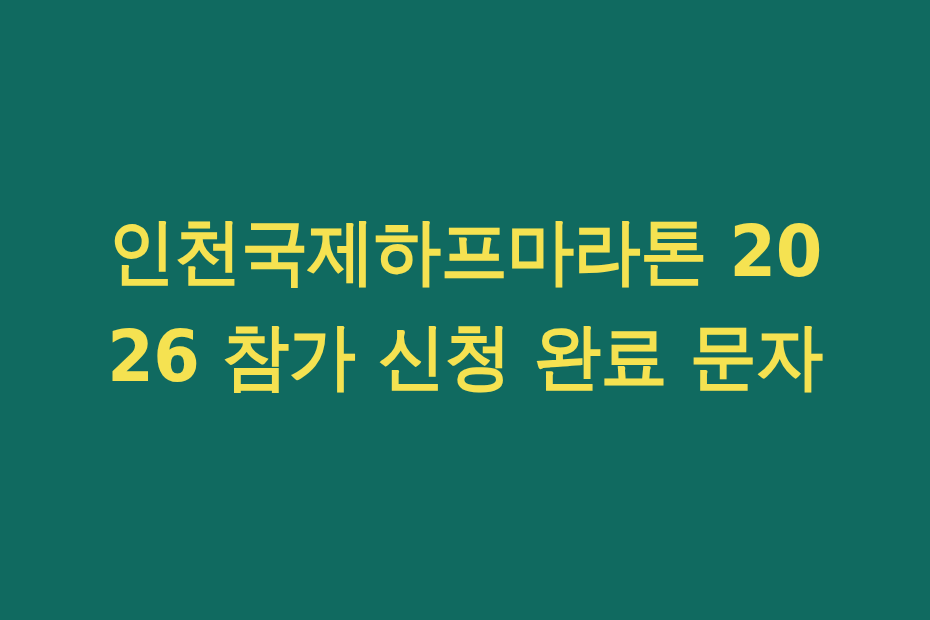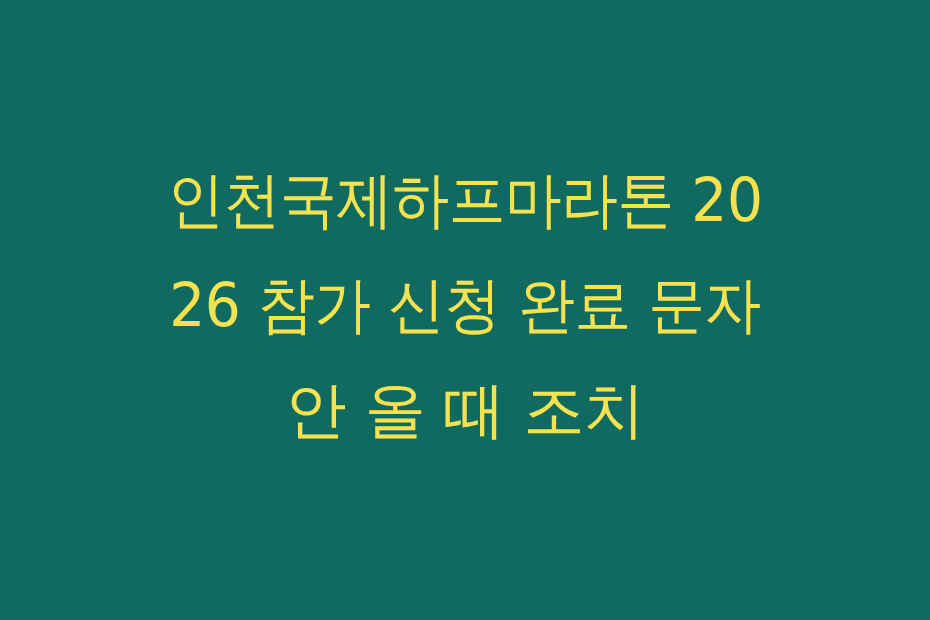--- a/index.html
+++ b/index.html
@@ -24,22 +24,22 @@
     align-items: center;
     justify-content: center;
     
   }
 
   #headline {
     width: 860px;
     margin: 16px;
     padding: 0;
     text-align: center;
-    font-weight: 400;
-    font-size: 61px;
+    font-weight: 700;
+    font-size: 72px;
     line-height: 105px;
     letter-spacing: -0.5px;
     word-break: keep-all;
     
     transform: translateY(-6px);
     font-family: "DejaVu Sans", "Liberation Sans", sans-serif;
   }
 
   .headline-line {
     display: block;
@@ -55,17 +55,16 @@
 <body>
 
 <div id="banner" style="background-color: rgb(16, 106, 96);">
 
   <h1 id="headline" style="color: rgb(245, 226, 81); text-align: center;">
 
     <span class="headline-line line-wide">인천국제하프마라톤 20</span>
 
     <span class="headline-line line-wide">26 참가 신청 완료 문자</span>
 
-    <span class="headline-line">안 올 때 조치</span>
 
   </h1>
 
 </div>
 
 </body></html>

